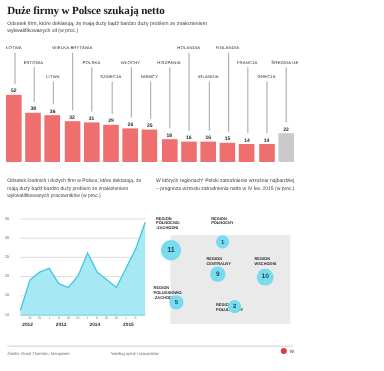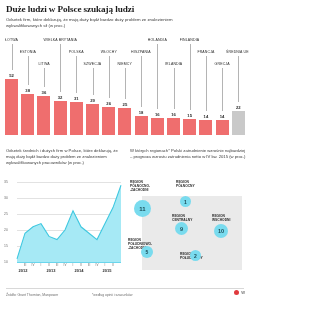--- a/index.html
+++ b/index.html
@@ -71,21 +71,21 @@
   .logo{position:absolute;right:5px;top:290px;display:flex;align-items:center;gap:2px;}
   .logo-dot{width:5px;height:5px;border-radius:50%;background:#e03a3e;}
   .logo-txt{font-size:4px;font-weight:bold;color:#777;}
   .rule{position:absolute;left:6px;right:6px;top:288px;height:0;border-top:0.5px solid #d8d8d8;}
 </style>
 </head>
 <body>
 
 <div class="page">
 
-  <div class="title">Duże ludzi w Polsce szukają ludzi</div>
+  <div class="title">Duże firmy w Polsce szukają netto</div>
   <div class="subtitle">Odsetek firm, które deklarują, że mają duży bądź bardzo duży problem ze znalezieniem wykwalifikowanych sił (w proc.)</div>
 
   <div class="barchart" id="barchart">
       <div class="bar-col" style="left: 5px;">
         <div class="bar" style="height: 56px;"></div>
       </div>
       <div class="bar-val" style="left: 5px; top: 37px;">52</div>
       <div class="clabel" style="top: 2px; left: 5px;">ŁOTWA</div>
       <div class="lead" style="left: 11.5px; top: 8px; height: 26px;"></div>
       <div class="bar-col" style="left: 21.2px;">

